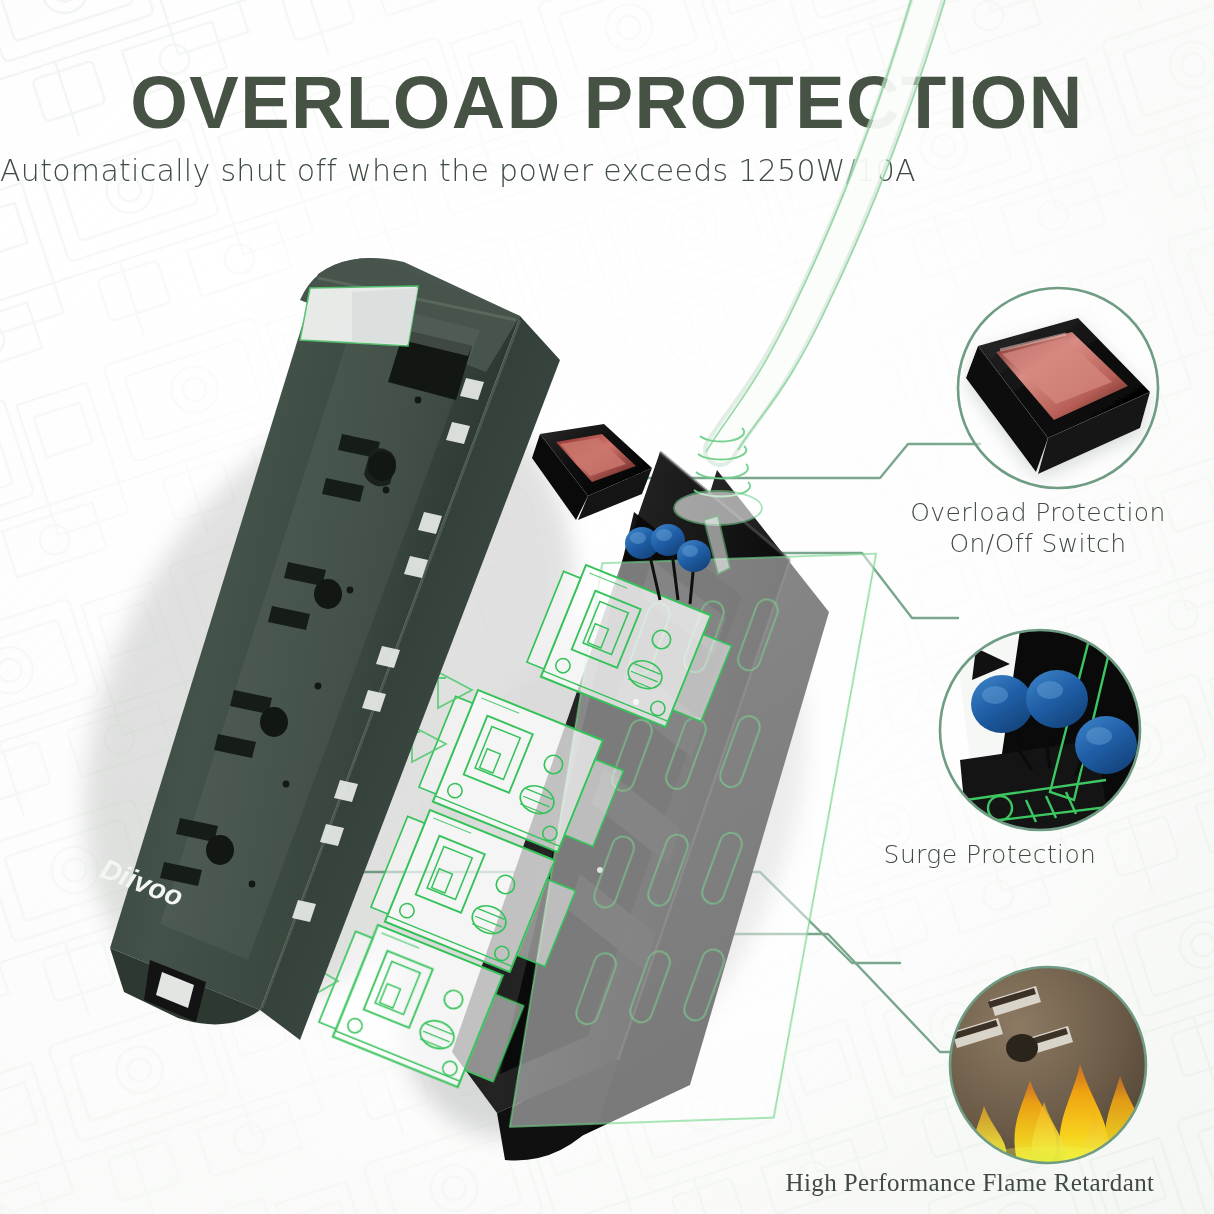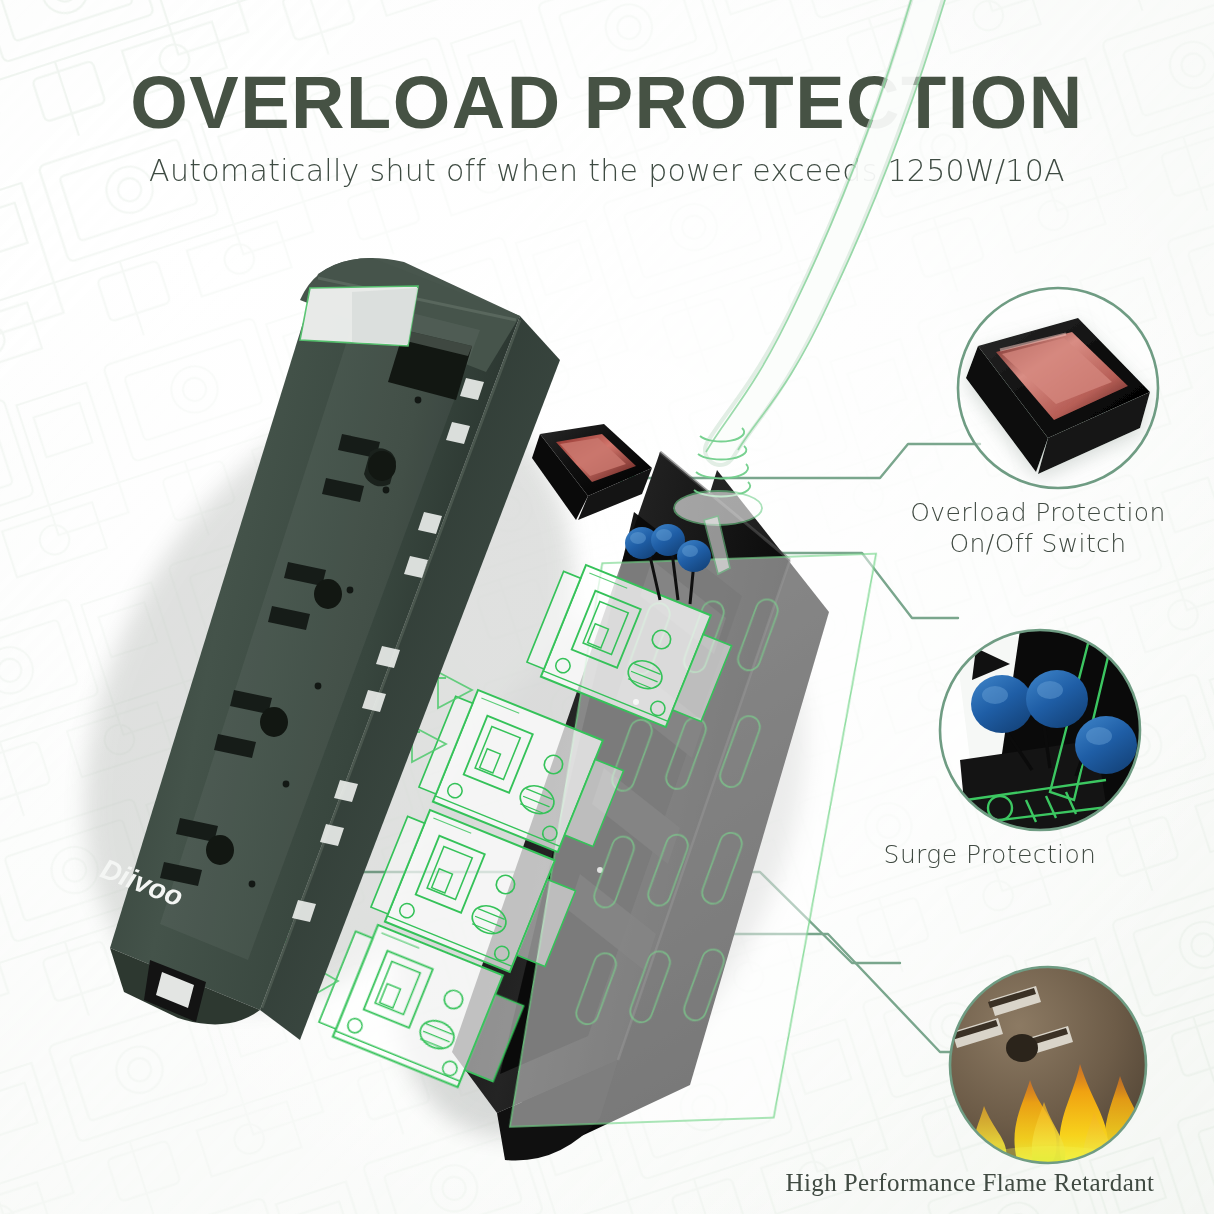--- a/index.html
+++ b/index.html
@@ -22,21 +22,21 @@
 
   
   .title{
     position:absolute;left:0;right:0;top:66px;text-align:center;
     font-size:74px;line-height:1;letter-spacing:1.5px;
     font-weight:700;color:#465244;
     font-family:"Liberation Sans", sans-serif;
     white-space:nowrap;
   }
   .subtitle{
-    position:absolute;left:0;right:0;top:154px;text-align:center;
+    position:absolute;left:0;right:0;top:154px;text-align:left;
     font-size:30px;line-height:1.15;letter-spacing:.3px;
     font-weight:300;color:#3e4b42;
     font-family:"DejaVu Sans", sans-serif;
     white-space:nowrap;
   }
 
   
   .callout-label{
     position:absolute;text-align:center;
     color:#404a42;font-weight:300;letter-spacing:.4px;

